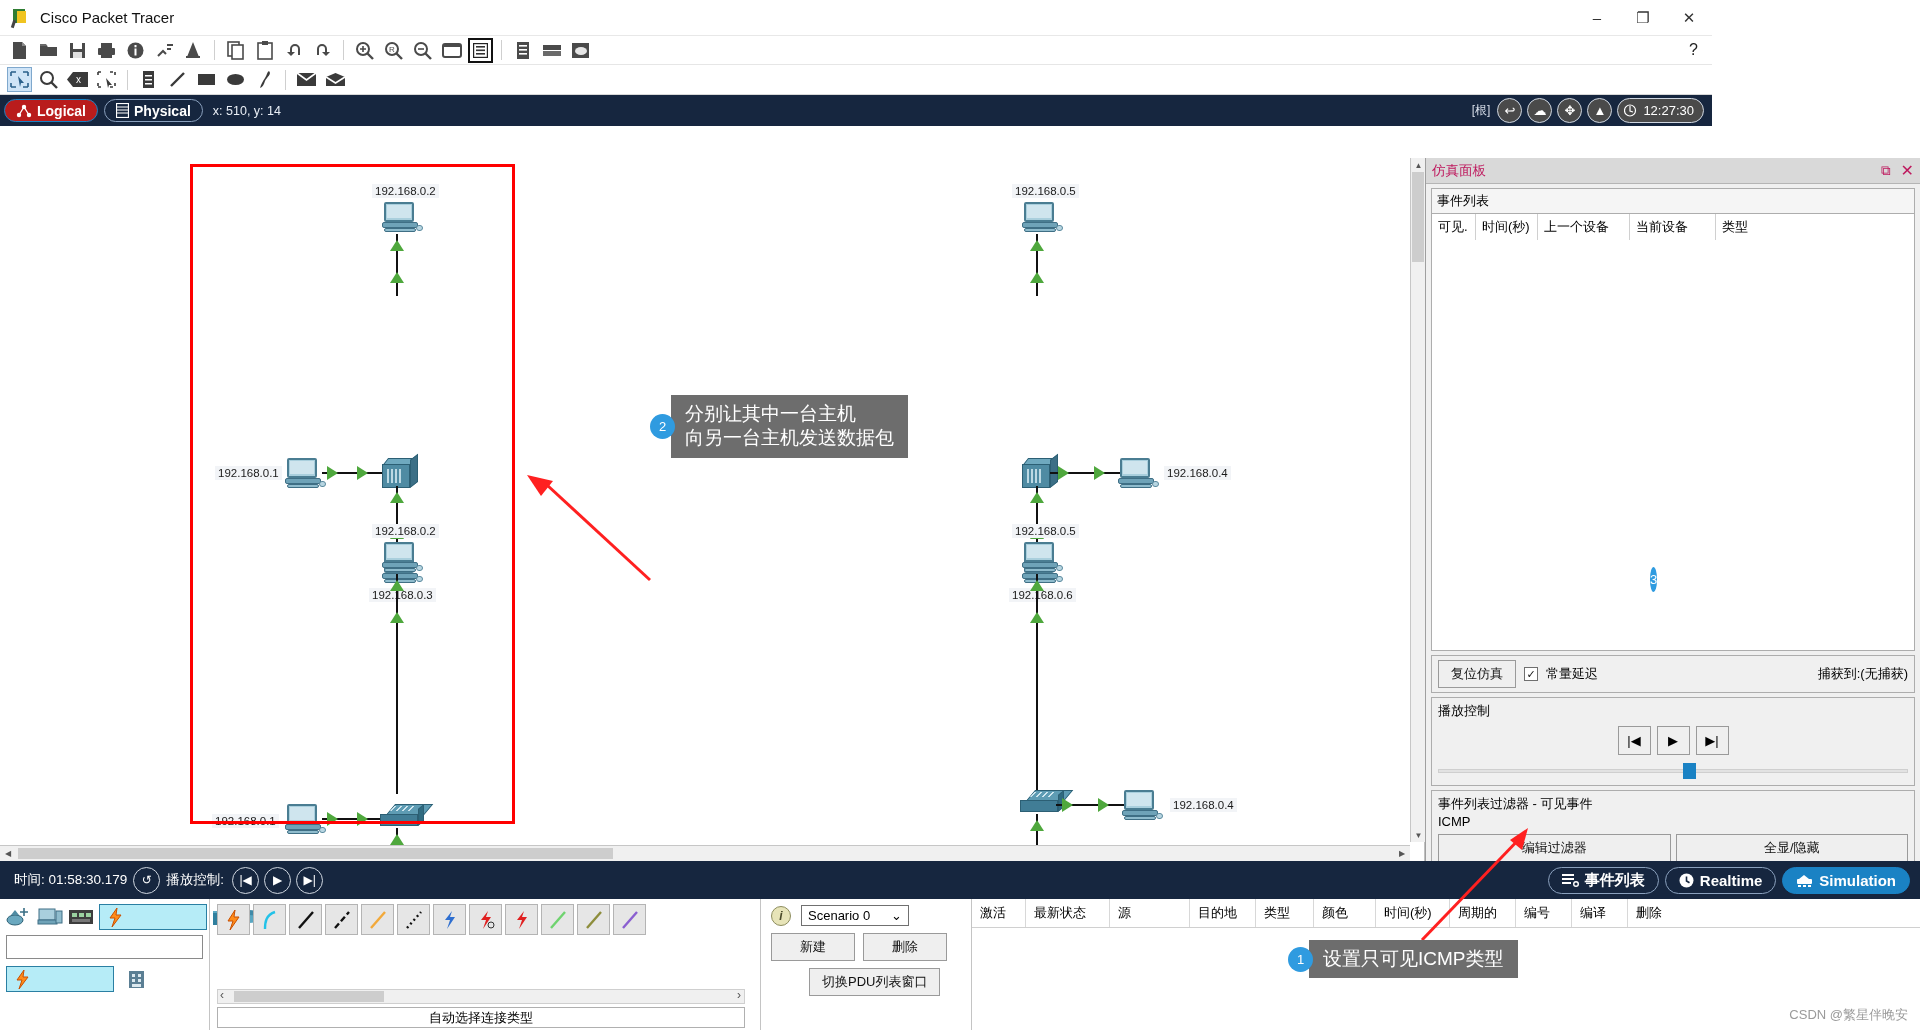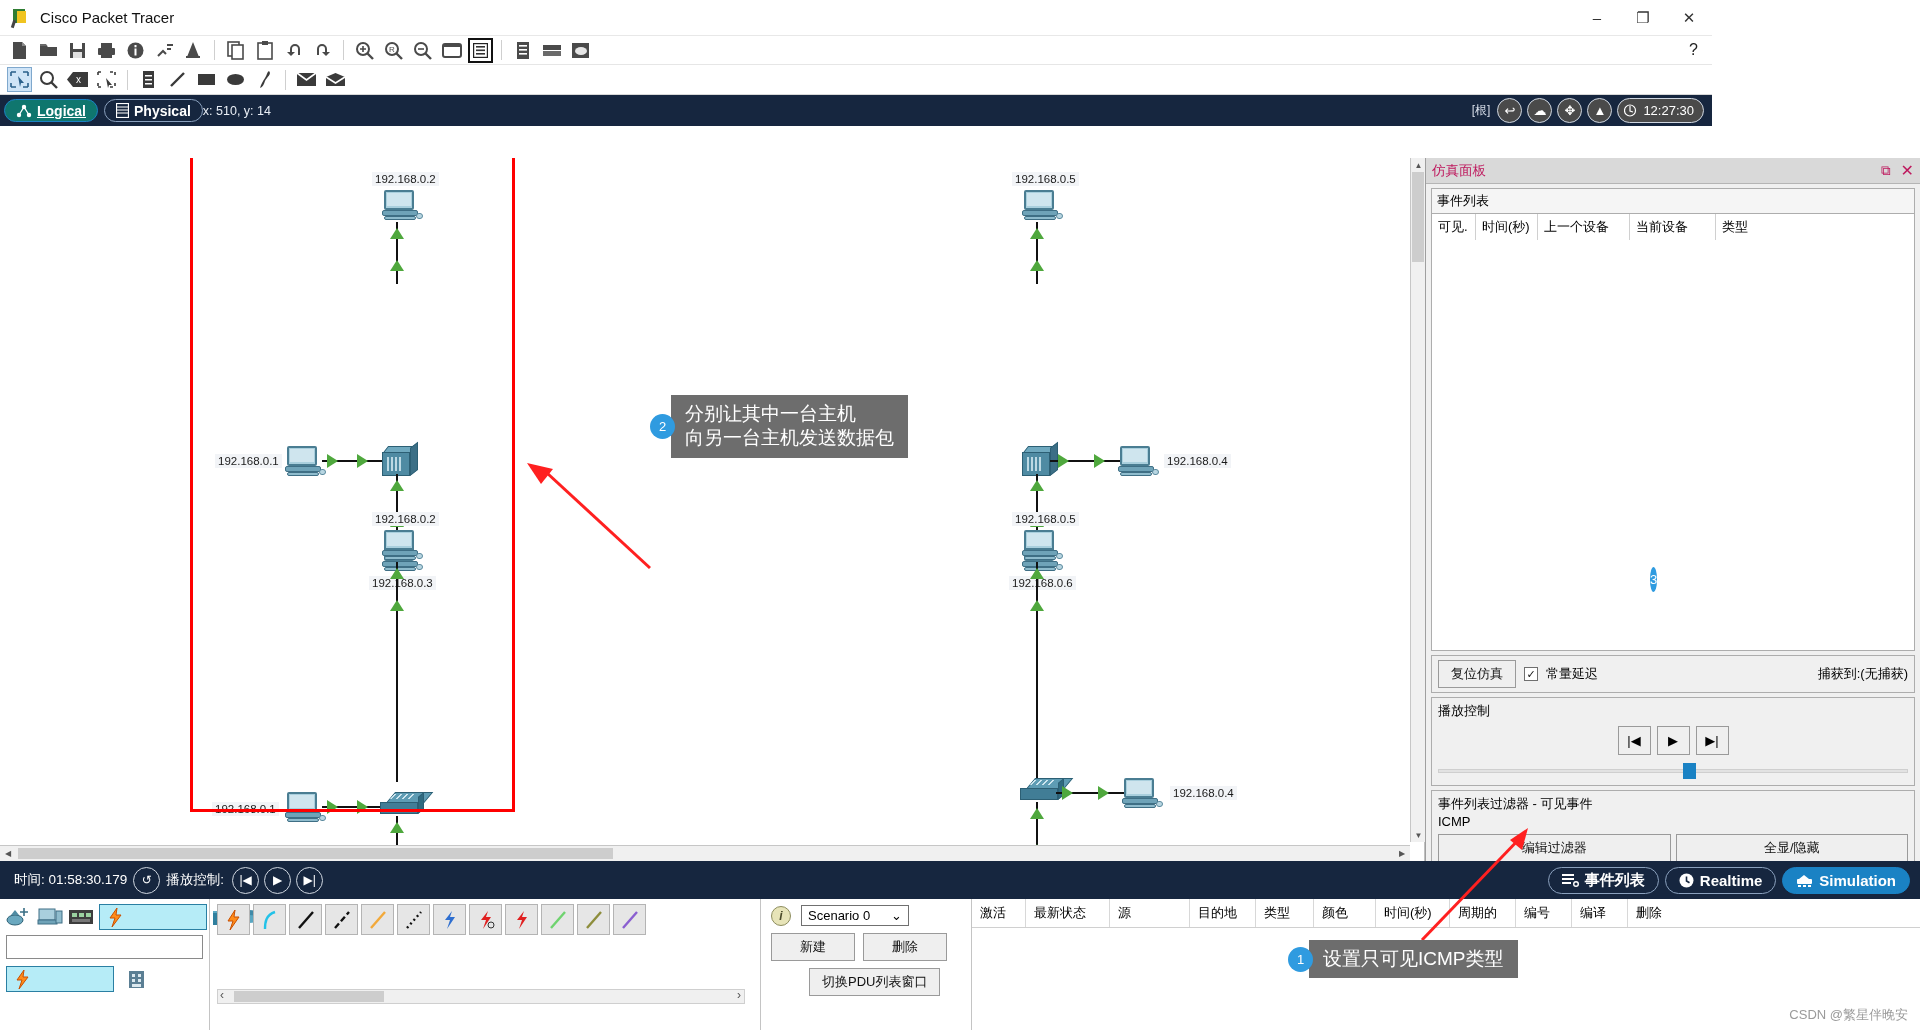--- a/index.html
+++ b/index.html
@@ -41,34 +41,34 @@
   .tb-sep { width:1px; height:20px; background:#cfcfcf; margin:0 6px; }
   .tb-icon.boxed { border: 2px solid #111; }
   .tb-icon.selbox { background:#cfe4f7; border:1px solid #7fa8cd; }
   .help-q { position:absolute; right:14px; font-size:16px; color:#222; }
 
   
   .viewbar { height: 31px; background:#16263f; display:flex; align-items:center;
              padding-left: 4px; color:#fff; position: relative; }
   .pill { display:flex; align-items:center; gap:5px; height:23px; padding:0 11px;
           border-radius: 12px; font-size:14px; font-weight:bold; }
-  .pill.active { background:#0f766e; border:1px solid #1a82c4;text-decoration:underline; }
+  .pill.active { background:#b91c1c; border:1px solid #1a82c4; }
   .pill.ghost  { background:transparent; border:1px solid #8aa0bd; }
-  .coords { font-size: 12.5px; color:#e9eef5; font-weight:normal; }
+  .coords { font-size: 12.5px; margin-left: 10px; color:#e9eef5; font-weight:normal; }
   .viewbar-right { margin-left:auto; display:flex; align-items:center; gap:5px; padding-right:8px; }
   .vb-root { font-size:12px; color:#d7dee9; margin-right:2px; }
   .circ { width:25px; height:25px; border-radius:50%; background:#4a4a4a; border:1px solid #cfd6e0;
           display:flex; align-items:center; justify-content:center; color:#fff; font-size:13px; }
   .clockpill { height:25px; border-radius:13px; background:#4a4a4a; border:1px solid #cfd6e0;
                display:flex; align-items:center; gap:4px; padding:0 9px 0 6px; font-size:13px; color:#fff; }
 
   
   .workspace { position:absolute; left:0; top:158px; width:1425px; height:703px;
                background:#fff; border-right:1px solid #c0c0c0; overflow:hidden; }
-  .canvas { position:absolute; left:0; top:0; width:1396px; height:680px; background:#fff; }
+  .canvas { position:absolute; left:0; top:12px; width:1396px; height:680px; background:#fff; }
 
   .dev-label { position:absolute; font-size:11.5px; color:#1a1a1a; background:#f2f4f7;
                padding:1px 3px; white-space:nowrap; }
   .link { position:absolute; background:#111; }
   .link.h { height:2px; }
   .link.v { width:2px; }
   .arrow { position:absolute; width:0; height:0; }
   .arrow.up { border-left:7px solid transparent; border-right:7px solid transparent;
               border-bottom:11px solid #4fa83d; }
   .arrow.right { border-top:7px solid transparent; border-bottom:7px solid transparent;
@@ -956,20 +956,21 @@
           <svg width="20" height="22">
               <path d="M3 19L17 3" stroke="#8a5fd0" stroke-width="2.4"></path>
             </svg>
         </div>
       </div>
       <div class="connpal-scroll">
         <span style="position:absolute; left:2px; top:-2px; font-size:12px; color:#555">‹</span>
         <div class="thumb"></div>
         <span style="position:absolute; right:3px; top:-2px; font-size:12px; color:#555">›</span>
       </div>
+      <div class="connpal-label">自动选择连接类型</div>
     </div>
 
     <div class="pdupanel">
       <div class="pdu-left">
         <div class="pdu-scen">
           <div class="info-i">i</div>
           <div class="sel">
             <span>Scenario 0</span>
             <span style="margin-left:10px">⌄</span>
           </div>

